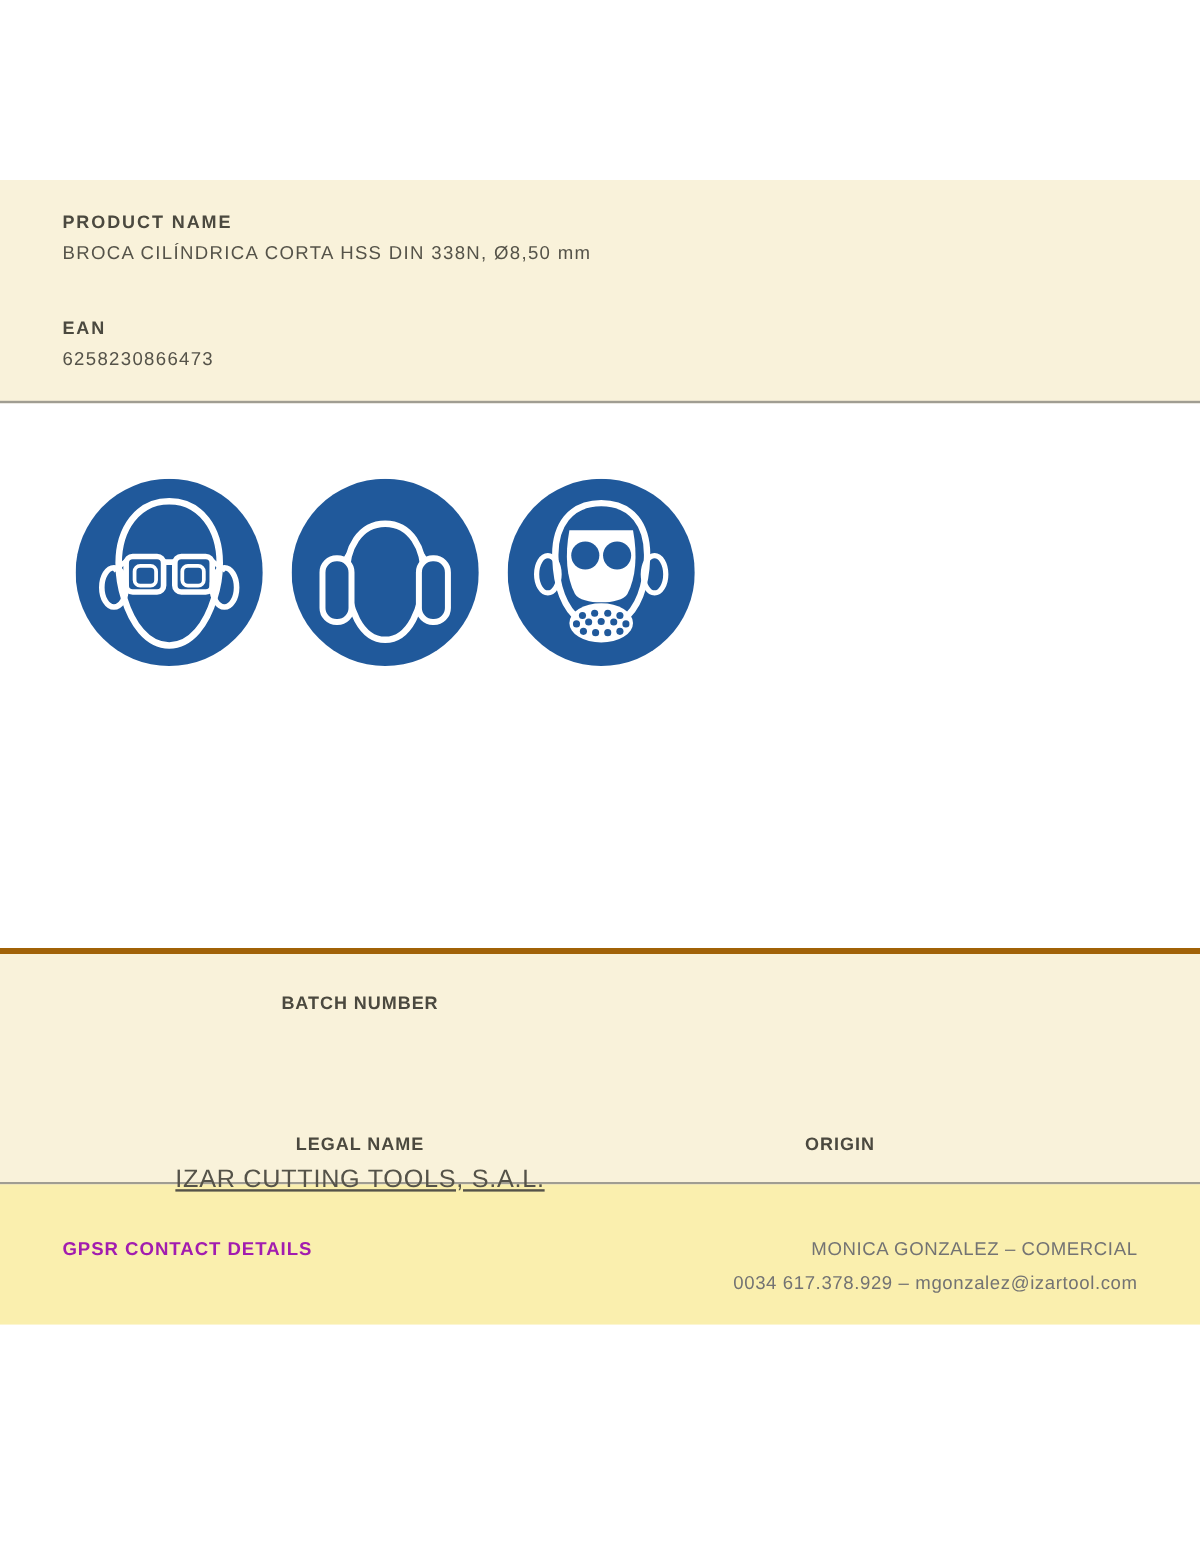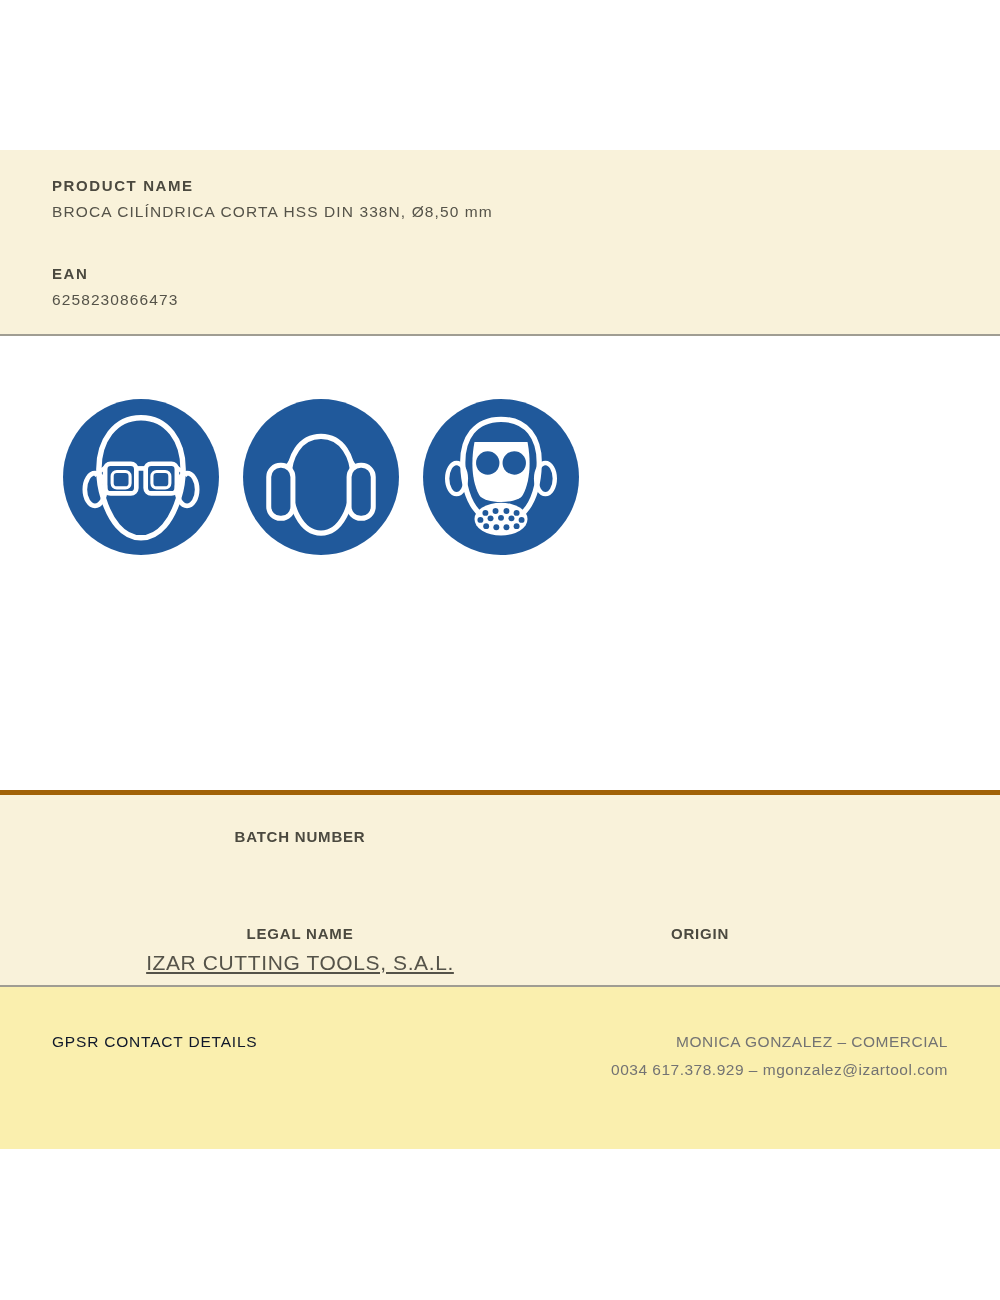--- a/index.html
+++ b/index.html
@@ -1,21 +1,21 @@
 <!DOCTYPE html>
 <html><head>
 <meta charset="utf-8">
 <style>
   * { margin: 0; padding: 0; box-sizing: border-box; }
   html, body { background: #ffffff; }
   body { font-family: "Liberation Sans", sans-serif; color: #555349; }
   .page {
     position: relative;
     width: 1000px;
-    height: 1300px;
+    height: 1104px;
     background: #ffffff;
     overflow: hidden;
   }
   .spacer-top { height: 150px; }
 
   
   .product-panel {
     height: 186px;
     background: #f9f2da;
     border-bottom: 2px solid #a09d92;
@@ -65,35 +65,35 @@
     line-height: 22px;
   }
   .details-value {
     font-size: 21px;
     letter-spacing: 0.6px;
     color: #555349;
     line-height: 22px;
     margin-top: 7px;
     text-decoration: underline;
   }
-  .details-row-2 { margin-top: 68px; }
+  .details-row-2 { margin-top: 88px; }
 
   
   .gpsr-panel {
     height: 162px;
     background: #faefae;
     display: flex;
     justify-content: space-between;
     padding: 41px 52px 0 52px;
   }
   .gpsr-label {
     font-size: 15.5px;
-    font-weight: normal;
+    font-weight: bold;
     letter-spacing: 0.8px;
-    color: #0f172a;
+    color: #a21caf;
     line-height: 28px;
     white-space: nowrap;
   }
   .gpsr-lines { text-align: right; }
   .gpsr-line {
     font-size: 15.5px;
     letter-spacing: 0.5px;
     color: #737373;
     line-height: 28px;
     white-space: nowrap;

